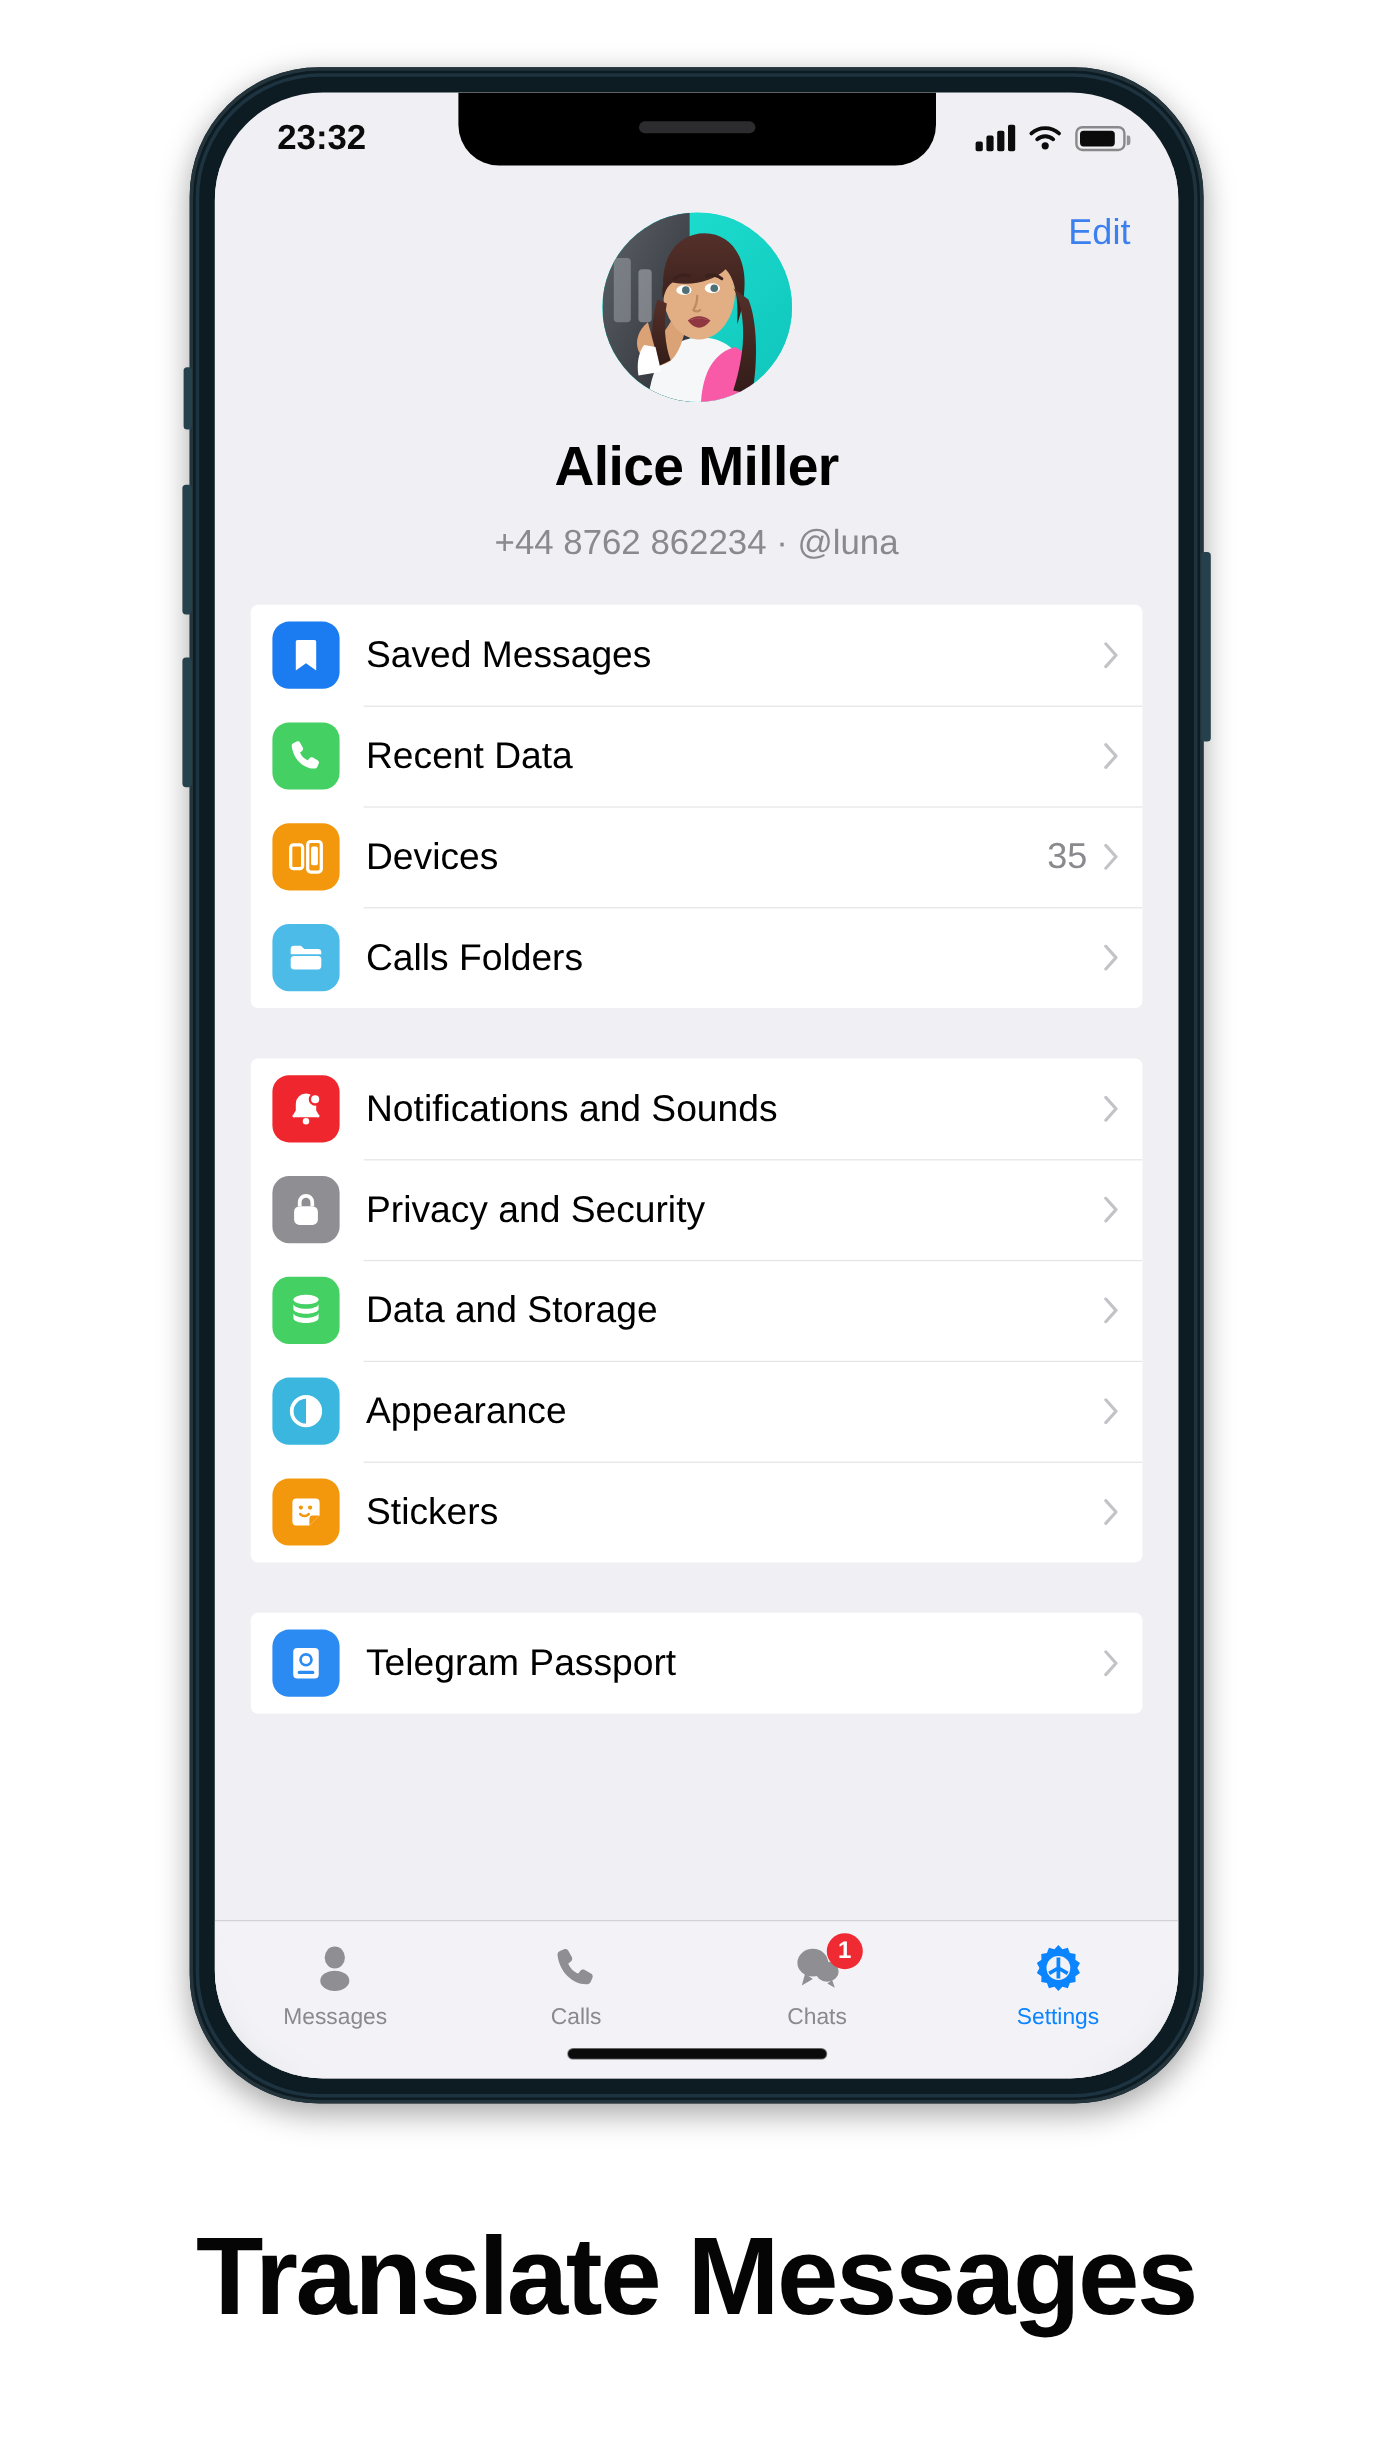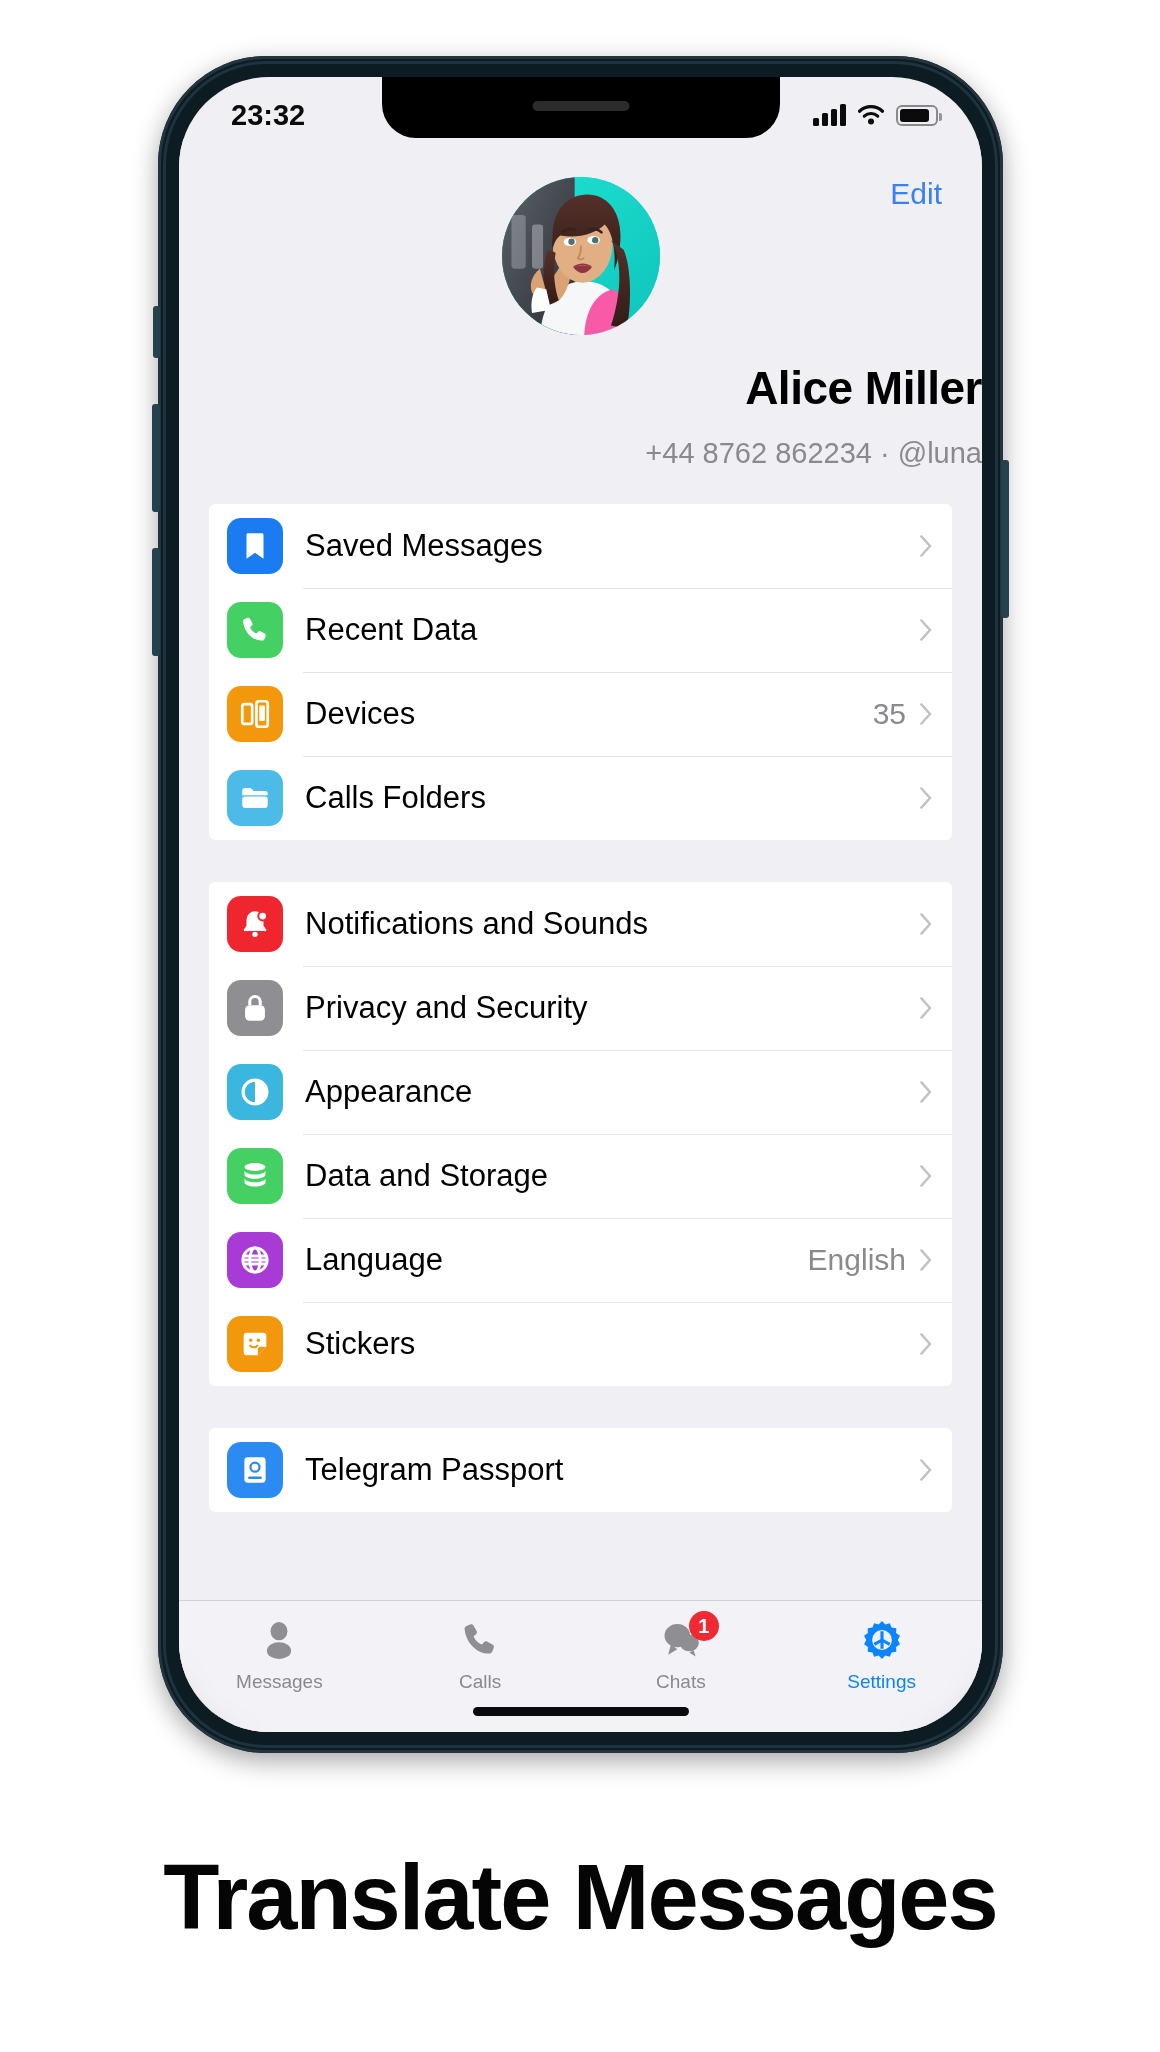--- a/index.html
+++ b/index.html
@@ -113,21 +113,21 @@
     background: #f0f0f4;
     overflow: hidden;
   }
 
   .edit-btn {
     position: absolute; right: 40px; top: 38px;
     font-size: 30px; color: #3c80f0;
     z-index: 6;
   }
 
-  .profile { padding-top: 38px; text-align: right; }
+  .profile { padding-top: 38px; text-align: center; }
   .avatar {
     width: 158px; height: 158px; border-radius: 50%;
     margin: 0 auto; overflow: hidden; position: relative;
     background: #19dccc;
   }
   .avatar svg { display:block; width:100%; height:100%; }
   .profile-name {
     margin-top: 26px;
     font-size: 46px; font-weight: bold; color: #000;
     letter-spacing: -0.5px;
@@ -405,58 +405,42 @@
                   </svg>
                 </div>
                 <div class="row-label">Privacy and Security</div>
                 <div class="chev">
                   <svg xmlns="http://www.w3.org/2000/svg" width="12" height="22" viewBox="0 0 12 22">
                     <path d="M1.5 1.5 10 11l-8.5 9.5" stroke="#c2c2c7" stroke-width="2.6" fill="none" stroke-linecap="round" stroke-linejoin="round"></path>
                   </svg>
                 </div>
               </div>
               <div class="row">
-                <div class="row-icon" style="background: rgb(58, 182, 223);">
-                  <svg xmlns="http://www.w3.org/2000/svg" width="34" height="34" viewBox="0 0 24 24" fill="#fff">
-                    <circle cx="12" cy="12" r="8.4" fill="none" stroke="#fff" stroke-width="2.2"></circle>
-                    <path d="M12 3.6a8.4 8.4 0 0 1 0 16.8z"></path>
-                  </svg>
-                </div>
-                <div class="row-label">Appearance</div>
-                <div class="chev">
-                  <svg xmlns="http://www.w3.org/2000/svg" width="12" height="22" viewBox="0 0 12 22">
-                    <path d="M1.5 1.5 10 11l-8.5 9.5" stroke="#c2c2c7" stroke-width="2.6" fill="none" stroke-linecap="round" stroke-linejoin="round"></path>
-                  </svg>
-                </div>
-              </div>
-              <div class="row">
                 <div class="row-icon" style="background: rgb(69, 208, 99);">
                   <svg xmlns="http://www.w3.org/2000/svg" width="34" height="34" viewBox="0 0 24 24" fill="#fff">
                     <ellipse cx="12" cy="5.6" rx="7.4" ry="2.8"></ellipse>
                     <path d="M4.6 8.2v3c0 1.5 3.3 2.8 7.4 2.8s7.4-1.3 7.4-2.8v-3c0 1.5-3.3 2.8-7.4 2.8S4.6 9.7 4.6 8.2z"></path>
                     <path d="M4.6 13.6v3c0 1.5 3.3 2.8 7.4 2.8s7.4-1.3 7.4-2.8v-3c0 1.5-3.3 2.8-7.4 2.8s-7.4-1.3-7.4-2.8z"></path>
                   </svg>
                 </div>
                 <div class="row-label">Data and Storage</div>
                 <div class="chev">
                   <svg xmlns="http://www.w3.org/2000/svg" width="12" height="22" viewBox="0 0 12 22">
                     <path d="M1.5 1.5 10 11l-8.5 9.5" stroke="#c2c2c7" stroke-width="2.6" fill="none" stroke-linecap="round" stroke-linejoin="round"></path>
                   </svg>
                 </div>
               </div>
               <div class="row">
-                <div class="row-icon" style="background: rgb(168, 59, 214);">
-                  <svg xmlns="http://www.w3.org/2000/svg" width="34" height="34" viewBox="0 0 24 24" fill="#fff">
-                    <circle cx="12" cy="12" r="8.6" fill="none" stroke="#fff" stroke-width="2"></circle>
-                    <ellipse cx="12" cy="12" rx="3.7" ry="8.6" fill="none" stroke="#fff" stroke-width="2"></ellipse>
-                    <path d="M3.6 9.2h16.8M3.6 14.8h16.8M3.4 12h17.2" stroke="#fff" stroke-width="2"></path>
-                  </svg>
-                </div>
-                <div class="row-label">Language</div>
-                <div class="row-value">English</div>
+                <div class="row-icon" style="background: rgb(58, 182, 223);">
+                  <svg xmlns="http://www.w3.org/2000/svg" width="34" height="34" viewBox="0 0 24 24" fill="#fff">
+                    <circle cx="12" cy="12" r="8.4" fill="none" stroke="#fff" stroke-width="2.2"></circle>
+                    <path d="M12 3.6a8.4 8.4 0 0 1 0 16.8z"></path>
+                  </svg>
+                </div>
+                <div class="row-label">Appearance</div>
                 <div class="chev">
                   <svg xmlns="http://www.w3.org/2000/svg" width="12" height="22" viewBox="0 0 12 22">
                     <path d="M1.5 1.5 10 11l-8.5 9.5" stroke="#c2c2c7" stroke-width="2.6" fill="none" stroke-linecap="round" stroke-linejoin="round"></path>
                   </svg>
                 </div>
               </div>
               <div class="row">
                 <div class="row-icon" style="background: rgb(243, 152, 13);">
                   <svg xmlns="http://www.w3.org/2000/svg" width="34" height="34" viewBox="0 0 24 24" fill="#fff">
                     <path d="M4 6.4A2.4 2.4 0 0 1 6.4 4h11.2A2.4 2.4 0 0 1 20 6.4V14l-6 6H6.4A2.4 2.4 0 0 1 4 17.6z"></path>

